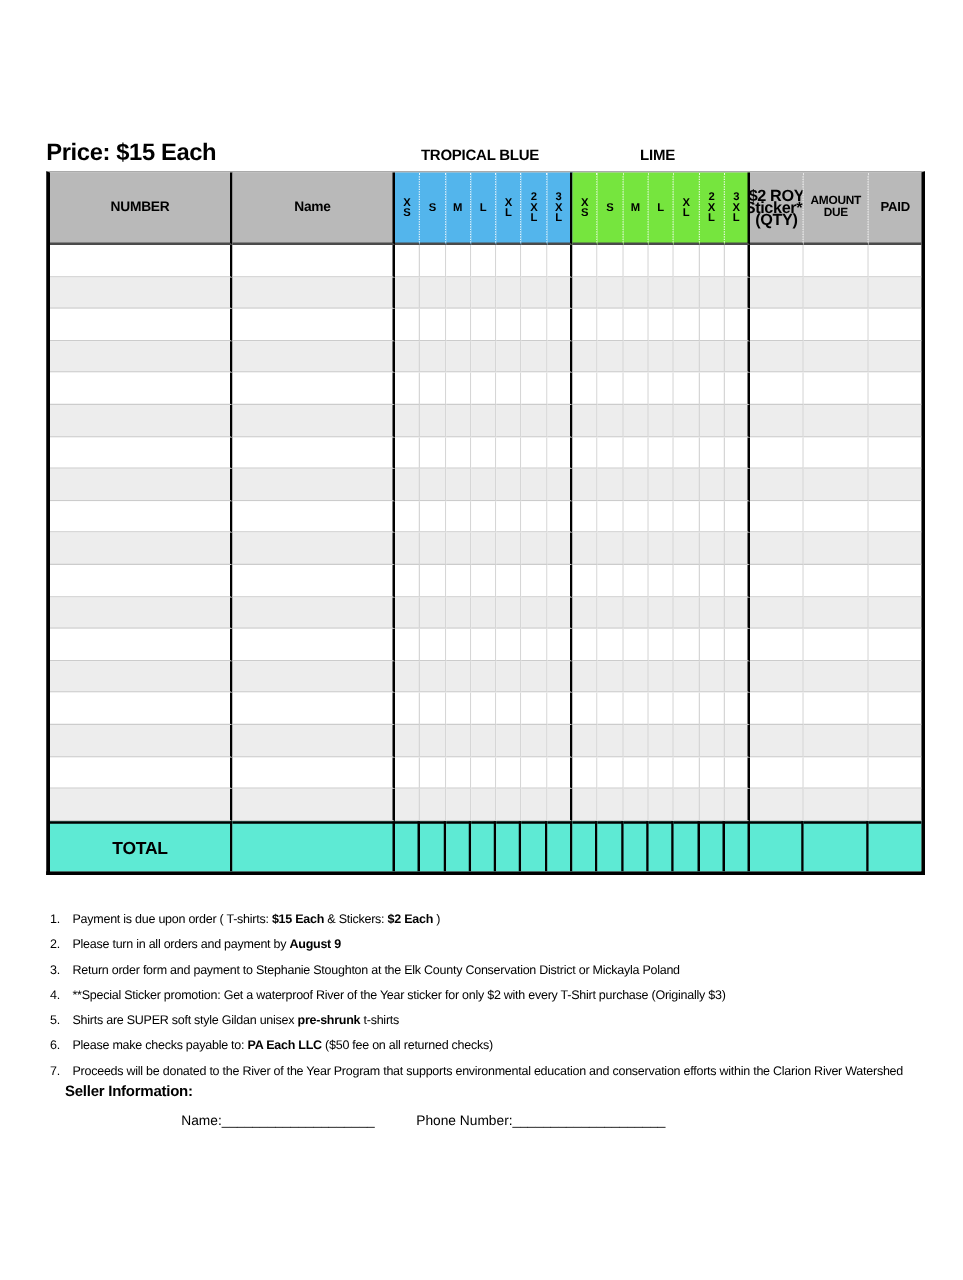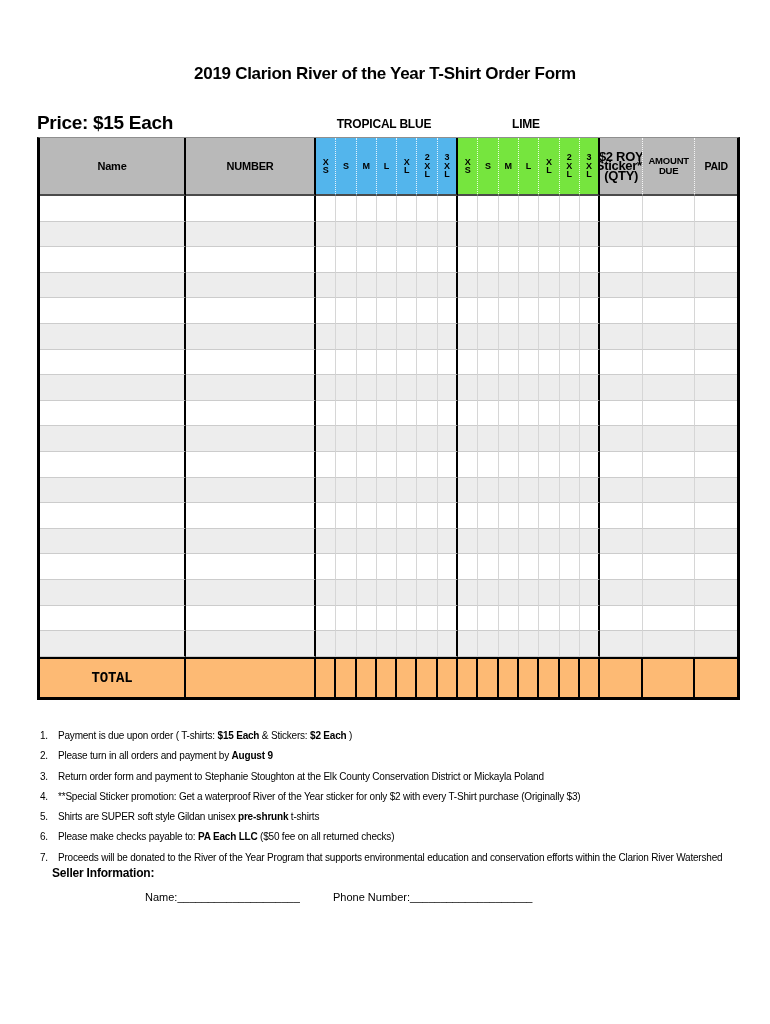--- a/index.html
+++ b/index.html
@@ -62,25 +62,24 @@
   .hdr.name-h, .hdr.number-h { font-size: 11px; letter-spacing: -0.2px; }
   .hdr.sz { font-size: 9px; line-height: 8.5px; white-space: pre-line; }
   .hdr.sticker-h { font-size: 13px; line-height: 9.5px; padding: 0 13px; letter-spacing: -0.3px; }
   .hdr.amount-h { font-size: 9.5px; line-height: 10.5px; letter-spacing: -0.2px; }
   .hdr.paid-h { font-size: 10.5px; letter-spacing: -0.2px; text-align: center; }
   
   .bc { border-bottom: 1px solid #cccccc; background: #ffffff; }
   .bc.alt { background: #ededed; }
   
   .tot {
-    background: #fdba74;
+    background: #5eead4;
     border-top: 2.5px solid #000;
     border-right: 2px solid #000;
     font-weight: bold;
-    font-family: Liberation Mono, monospace;
   }
   .tot.last { border-right: none; }
   .tot.total-cell { font-size: 14px; letter-spacing: -0.2px; }
 
   
   .notes {
     position: absolute; left: 40px; top: 726px; width: 702px;
   }
   .note { display: flex; font-size: 10px; line-height: 20.3px; letter-spacing: -0.2px; }
   .note-num { flex: 0 0 18px; }
@@ -90,30 +89,29 @@
     font-size: 12px; font-weight: bold; letter-spacing: -0.2px;
   }
   .seller-name-field { position: absolute; left: 145px; top: 891px; font-size: 11px; }
   .seller-phone-field { position: absolute; left: 333px; top: 891px; font-size: 11px; }
 </style>
 </head>
 <body>
 
 <div class="page">
 
-  <div class="title">2019 Clarion River of the Year T-Shirt Order Form</div>
 
   <div class="price">Price: $15 Each</div>
 
   <div class="group-label blue-pos">TROPICAL BLUE</div>
   <div class="group-label lime-pos">LIME</div>
 
   <div class="grid" id="order-table">
+      <div class="cell hdr number-h bR">NUMBER</div>
       <div class="cell hdr name-h bR">Name</div>
-      <div class="cell hdr number-h bR">NUMBER</div>
       <div class="cell hdr sz blue tR">X
 S</div>
       <div class="cell hdr sz blue tR">S</div>
       <div class="cell hdr sz blue tR">M</div>
       <div class="cell hdr sz blue tR">L</div>
       <div class="cell hdr sz blue tR">X
 L</div>
       <div class="cell hdr sz blue tR">2
 X
 L</div>

